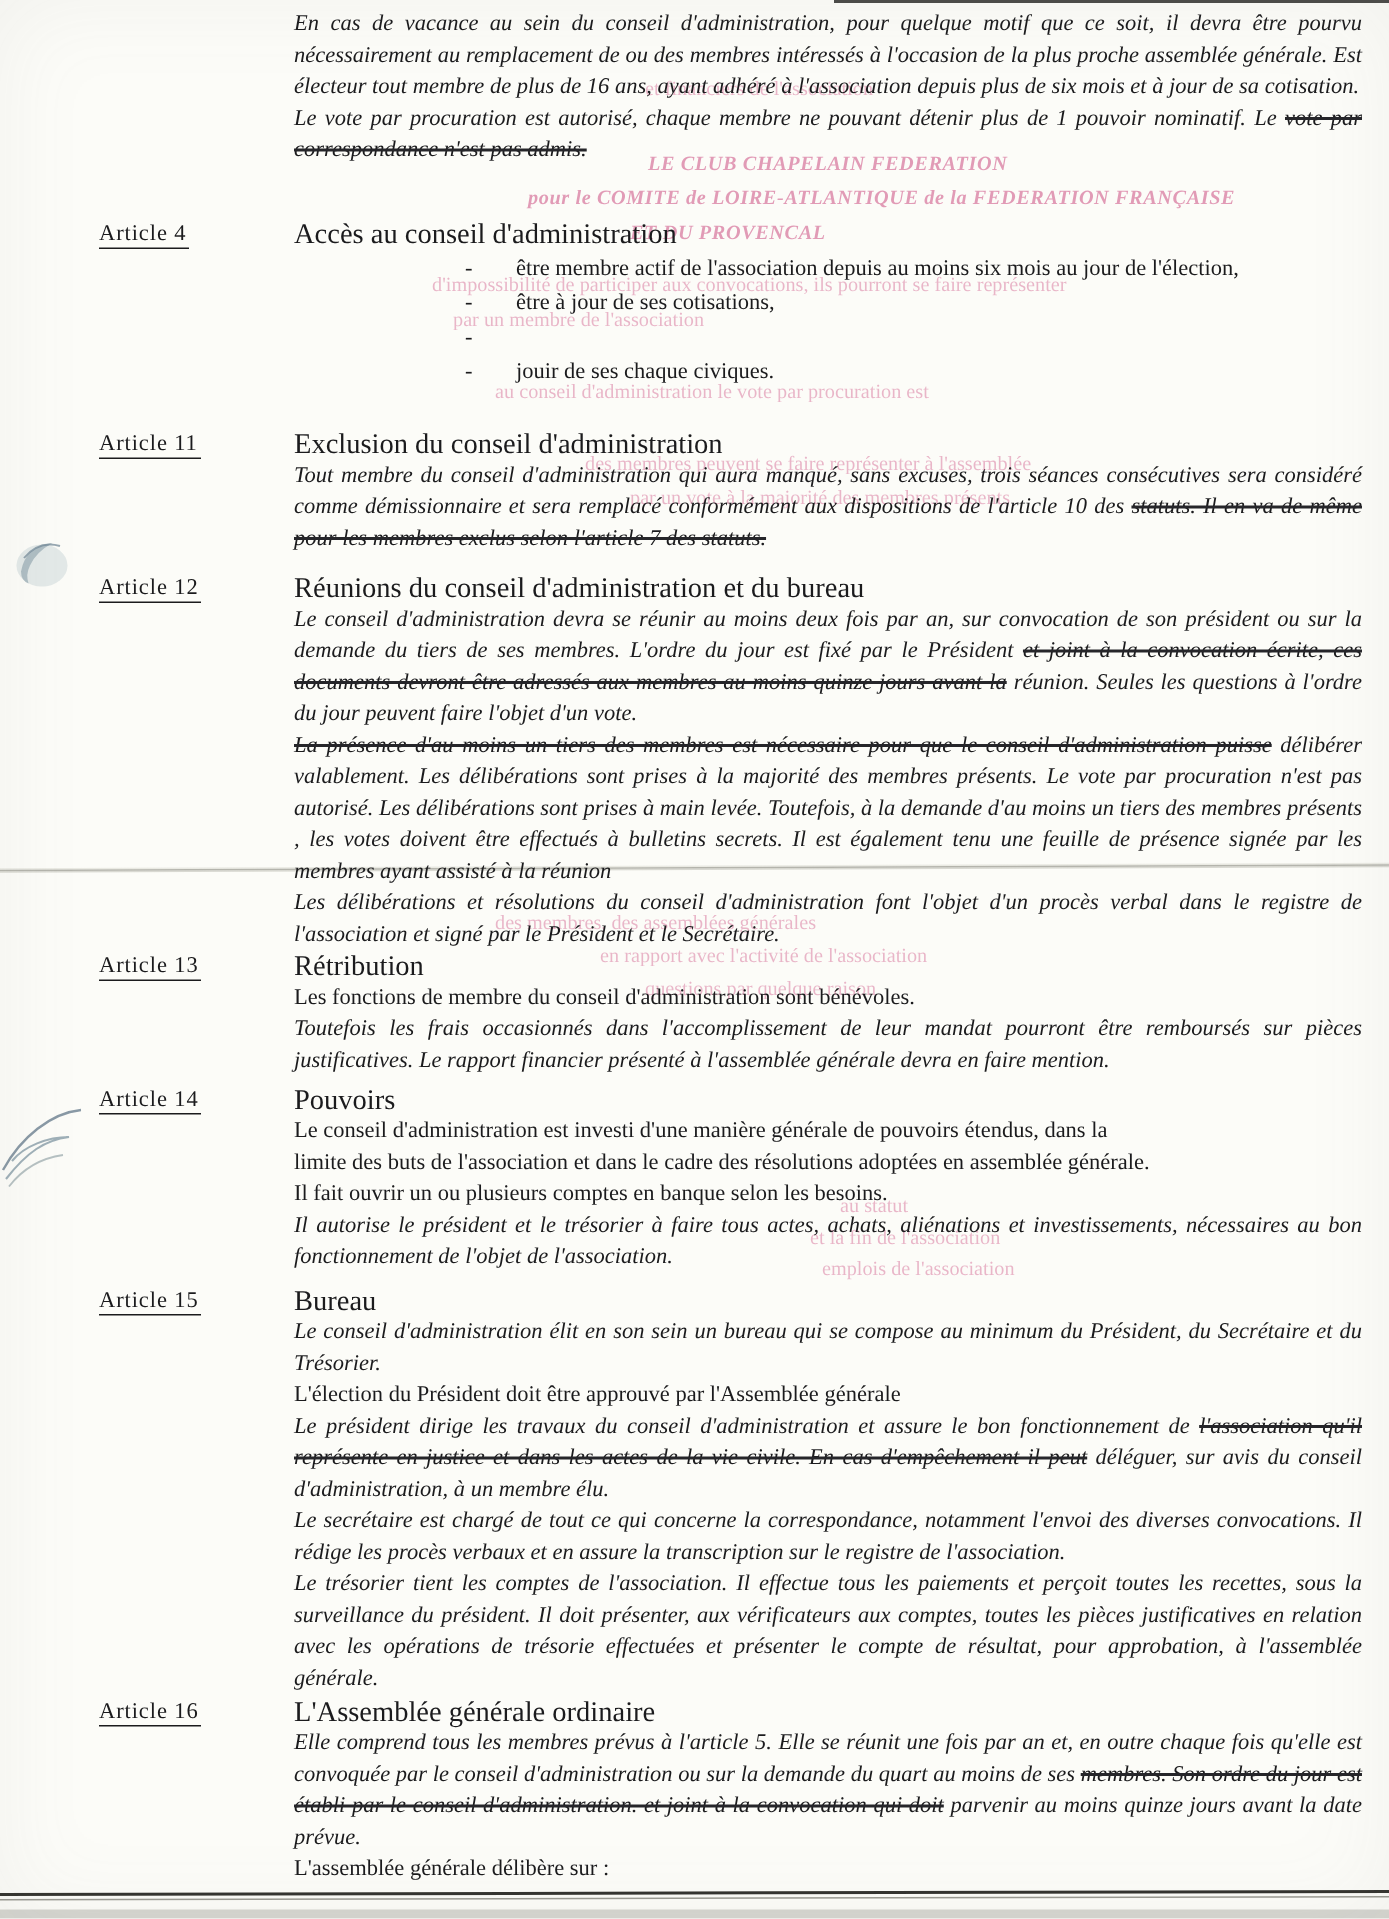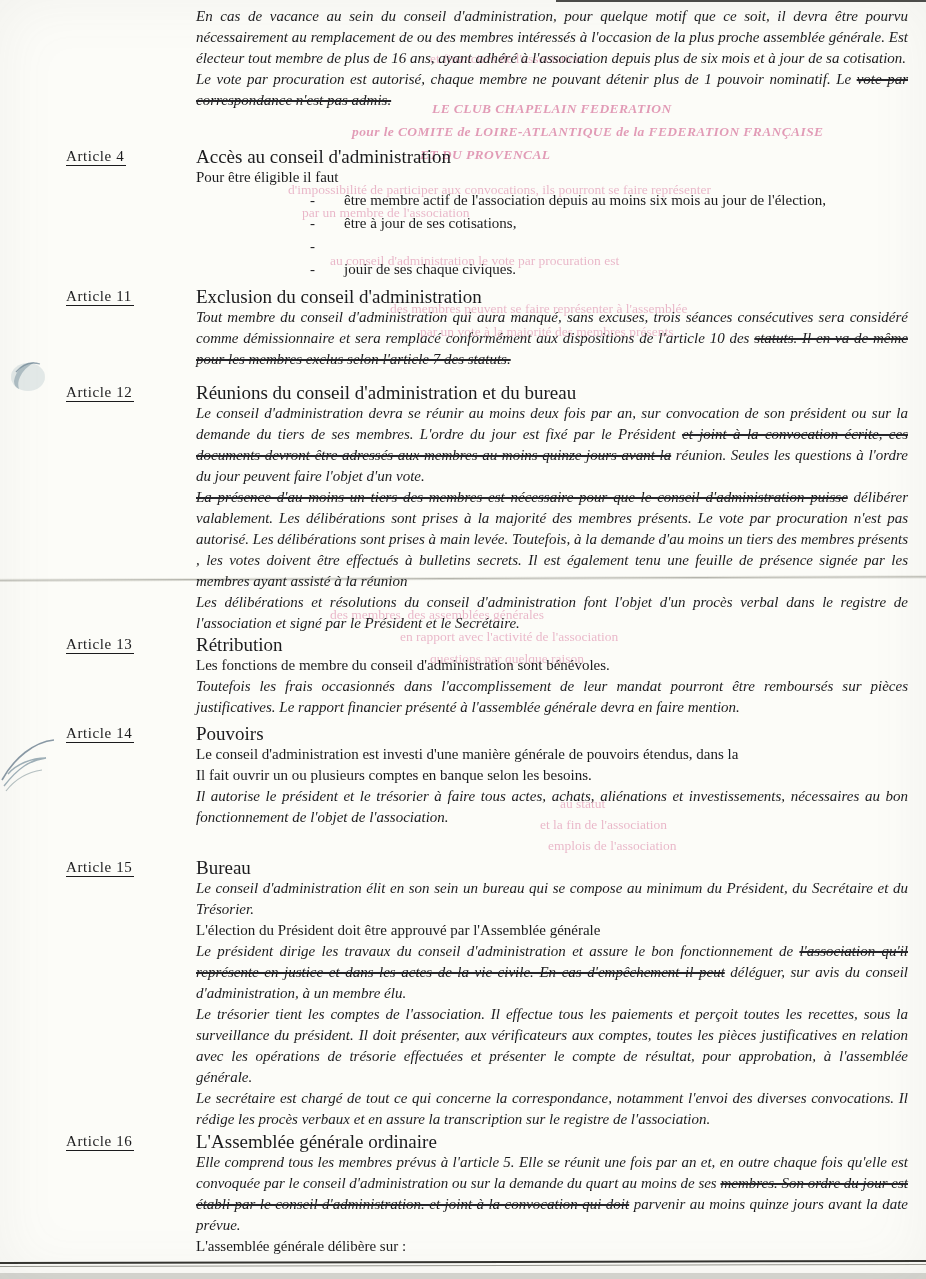--- a/index.html
+++ b/index.html
@@ -77,21 +77,20 @@
 
   <div class="intro">
     <p class="just">En cas de vacance au sein du conseil d'administration, pour quelque motif que ce soit, il devra être pourvu nécessairement au remplacement de ou des membres intéressés à l'occasion de la plus proche assemblée générale. Est électeur tout membre de plus de 16 ans, ayant adhéré à l'association depuis plus de six mois et à jour de sa cotisation.</p>
     <p class="just"><span>Le vote par procuration est autorisé, chaque membre ne pouvant détenir plus de 1 pouvoir nominatif. Le </span><span class="struck">vote par correspondance n'est pas admis.</span></p>
   </div>
 
   <div class="article" style="top:146px">
     <div class="alabel"><span class="ul">Article  4</span></div>
     <div class="abody">
       <h3 class="atitle">Accès au conseil d'administration</h3>
-      <p>Pour être éligible il faut</p>
       <div class="bullets">
         <div class="bullet">
             <span class="dash">-</span>
             <span>être membre actif de l'association depuis au moins six mois au jour de l'élection,</span>
           </div>
         <div class="bullet">
             <span class="dash">-</span>
             <span>être à jour de ses cotisations,</span>
           </div>
         <div class="bullet">
@@ -130,34 +129,35 @@
       <p>Les fonctions de membre du conseil d'administration sont bénévoles.</p>
       <p class="just">Toutefois les frais occasionnés dans l'accomplissement de leur mandat pourront être remboursés sur pièces justificatives. Le rapport financier présenté à l'assemblée générale devra en faire mention.</p>
     </div>
   </div>
 
   <div class="article" style="top:723px">
     <div class="alabel"><span class="ul">Article  14</span></div>
     <div class="abody">
       <h3 class="atitle">Pouvoirs</h3>
       <p>Le conseil d'administration est investi d'une manière générale de pouvoirs étendus, dans la</p>
+      <p>limite des buts de l'association et dans le cadre des résolutions adoptées en assemblée générale.</p>
       <p>Il fait ouvrir un ou plusieurs comptes en banque selon les besoins.</p>
       <p class="just">Il autorise le président et le trésorier à faire tous actes, achats, aliénations et investissements, nécessaires au bon fonctionnement de l'objet de l'association.</p>
     </div>
   </div>
 
   <div class="article" style="top:857px">
     <div class="alabel"><span class="ul">Article  15</span></div>
     <div class="abody">
       <h3 class="atitle">Bureau</h3>
       <p class="just">Le conseil d'administration élit en son sein un bureau qui se compose au minimum du Président, du Secrétaire et du Trésorier.</p>
       <p>L'élection du Président doit être approuvé par l'Assemblée générale</p>
       <p class="just"><span>Le président dirige les travaux du conseil d'administration et assure le bon fonctionnement de </span><span class="struck">l'association qu'il représente en justice et dans les actes de la vie civile. En cas d'empêchement il peut</span><span> déléguer, sur avis du conseil d'administration, à un membre élu.</span></p>
+      <p class="just">Le secrétaire est chargé de tout ce qui concerne la correspondance, notamment l'envoi des diverses convocations. Il rédige les procès verbaux et en assure la transcription sur le registre de l'association.</p>
       <p class="just">Le trésorier tient les comptes de l'association. Il effectue tous les paiements et perçoit toutes les recettes, sous la surveillance du président. Il doit présenter, aux vérificateurs aux comptes, toutes les pièces justificatives en relation avec les opérations de trésorie effectuées et présenter le compte de résultat, pour approbation, à l'assemblée générale.</p>
-      <p class="just">Le secrétaire est chargé de tout ce qui concerne la correspondance, notamment l'envoi des diverses convocations. Il rédige les procès verbaux et en assure la transcription sur le registre de l'association.</p>
     </div>
   </div>
 
   <div class="article" style="top:1131px">
     <div class="alabel"><span class="ul">Article  16</span></div>
     <div class="abody">
       <h3 class="atitle">L'Assemblée générale ordinaire</h3>
       <p class="just"><span>Elle comprend tous les membres prévus à l'article 5. Elle se  réunit une fois par an et, en outre  chaque fois qu'elle est convoquée par le conseil d'administration ou sur la demande du quart au moins de ses </span><span class="struck">membres. Son ordre du jour est établi par le conseil d'administration. et joint à la convocation qui doit</span><span> parvenir au moins quinze jours avant la date prévue.</span></p>
       <p>L'assemblée générale délibère sur :</p>
     </div>

